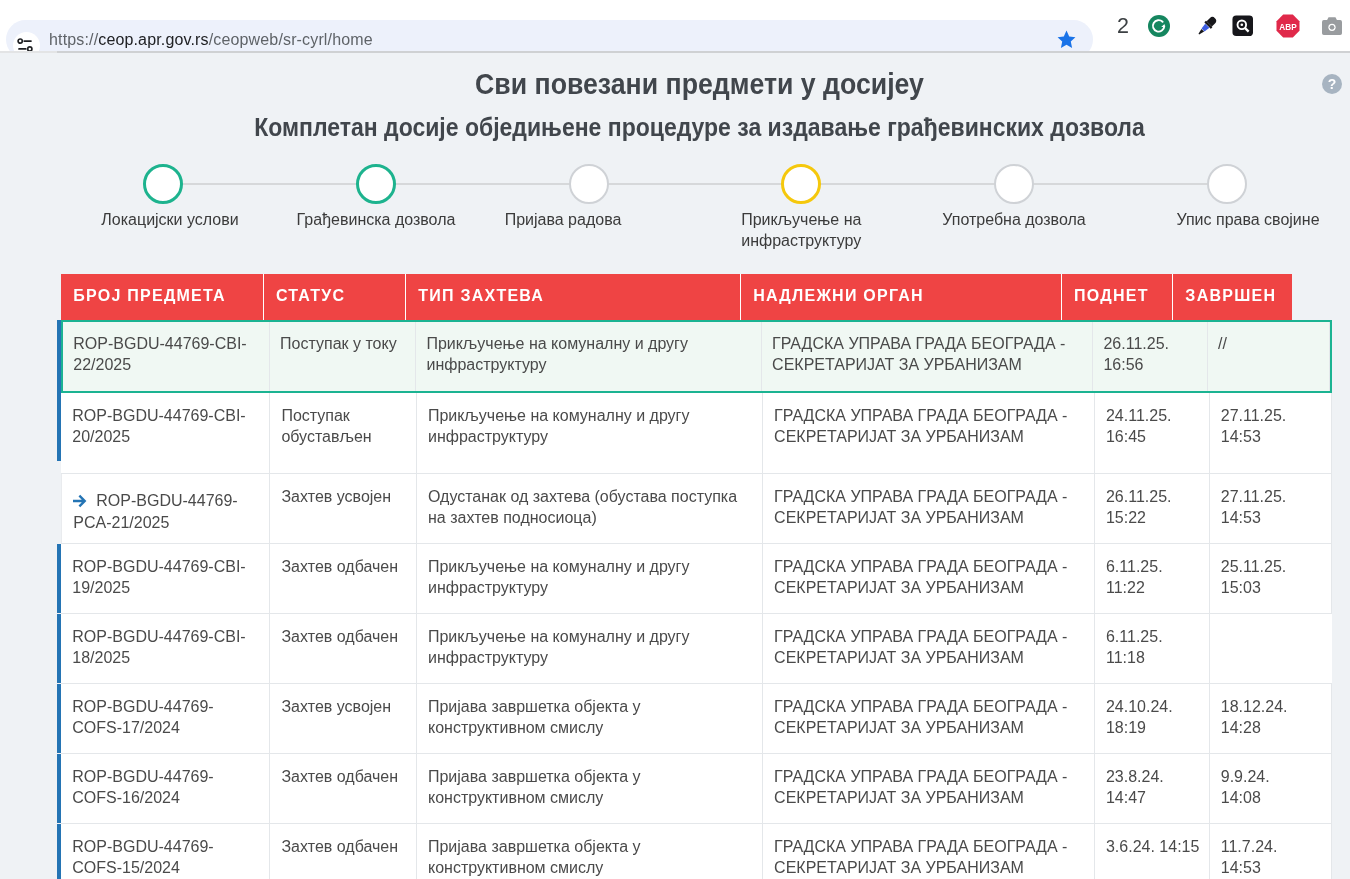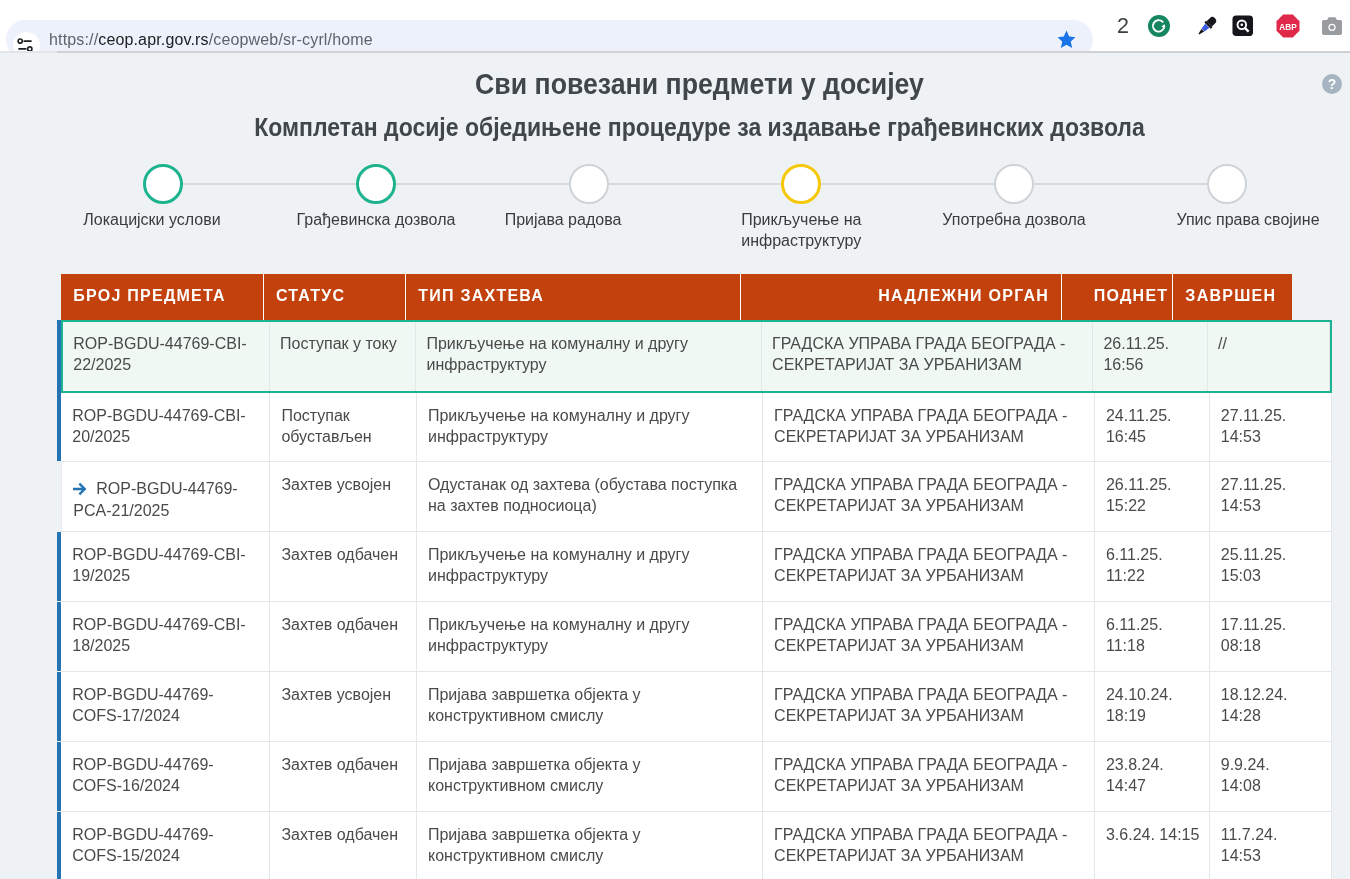--- a/index.html
+++ b/index.html
@@ -26,23 +26,23 @@
   
   #stepline { position:absolute; left:163px; top:130px; width:1064px; height:2px; background:#d6d8da; }
   .stepc { position:absolute; top:111px; width:40px; height:40px; border-radius:50%; background:#fff; }
   .stepc.g { border:3px solid #1db38e; }
   .stepc.y { border:3px solid #f5c80c; }
   .stepc.n { border:2px solid #cfd2d6; }
   .steplab { position:absolute; top:156px; width:220px; text-align:center; font-size:16px; line-height:21px; color:#3b3b3b; }
 
   
   #tbl { position:absolute; left:57.4px; top:221px; width:1278px; }
-  .hrow { margin-left:3.9px; width:1231px; height:45.5px; background:#c2410c; display:flex; }
+  .hrow { margin-left:3.9px; width:1231px; height:45.5px; background:#ef4444; display:flex; }
   .hc { color:#fff; font-size:16px; font-weight:bold; letter-spacing:1.25px; padding:13px 0 0 12px; border-right:1.5px solid #fff; white-space:nowrap; overflow:hidden; }
-  .hc:last-child { border-right:none; } .hc.c4, .hc.c5 { border-right-width:1px;text-align:right; }
+  .hc:last-child { border-right:none; } .hc.c4, .hc.c5 { border-right-width:1px; }
   .row { position:relative; margin-left:3.9px; width:1270.7px; height:70px; background:#fff; display:flex; border-bottom:1px solid #e4e7ea; }
   .row .bar { position:absolute; left:-3.9px; top:0; width:3.9px; height:69px; background:#2474b4; }
   .row.hl { height:73.8px; background:#f0f8f3; border:2px solid #1bb392; }
   .row.hl .bar { left:-5.9px; top:-2px; height:73.8px; }
   .cell { font-size:16px; line-height:21.5px; color:#4a4a4a; padding:11.5px 0 0 11px; border-right:1px solid #e4e7ea; }
   .cell:last-child { border-right:1px solid #e4e7ea; }
   .row.hl .cell { padding:11px 0 4px 10px; }
   .noborder { border-left:1px solid #e9ebee; }
   .c1 { width:209.1px; padding-right:14px; }
   .c2 { width:146.6px; padding-right:12px; }
@@ -117,21 +117,21 @@
   <div id="help">?</div>
   <div id="subtitle">Комплетан досије обједињене процедуре за издавање грађевинских дозвола</div>
 
   <div id="stepline"></div>
   <div class="stepc g" style="left:143.4px"></div>
   <div class="stepc g" style="left:356px"></div>
   <div class="stepc n" style="left:568.6px"></div>
   <div class="stepc y" style="left:781.3px"></div>
   <div class="stepc n" style="left:994px"></div>
   <div class="stepc n" style="left:1206.6px"></div>
-  <div class="steplab" style="left:42px">Локацијски услови</div>
+  <div class="steplab" style="left:60px">Локацијски услови</div>
   <div class="steplab" style="left:266px">Грађевинска дозвола</div>
   <div class="steplab" style="left:453px">Пријава радова</div>
   <div class="steplab" style="left:691.3px">Прикључење на инфраструктуру</div>
   <div class="steplab" style="left:904px">Употребна дозвола</div>
   <div class="steplab" style="left:1138px">Упис права својине</div>
 
   <div id="tbl">
     <div class="hrow">
       <div class="hc c1">БРОЈ ПРЕДМЕТА</div>
       <div class="hc c2">СТАТУС</div>
@@ -144,21 +144,21 @@
     <div class="row hl">
       <div class="bar"></div>
       <div class="cell c1">ROP-BGDU-44769-CBI-22/2025</div>
       <div class="cell c2">Поступак у току</div>
       <div class="cell c3">Прикључење на комуналну и другу инфраструктуру</div>
       <div class="cell c4">ГРАДСКА УПРАВА ГРАДА БЕОГРАДА - СЕКРЕТАРИЈАТ ЗА УРБАНИЗАМ</div>
       <div class="cell c5">26.11.25. 16:56</div>
       <div class="cell c6">//</div>
     </div>
 
-    <div class="row" style="height:69px">
+    <div class="row" style="height:81px">
       <div class="bar" style="height:68px"></div>
       <div class="cell c1">ROP-BGDU-44769-CBI-20/2025</div>
       <div class="cell c2">Поступак обустављен</div>
       <div class="cell c3">Прикључење на комуналну и другу инфраструктуру</div>
       <div class="cell c4">ГРАДСКА УПРАВА ГРАДА БЕОГРАДА - СЕКРЕТАРИЈАТ ЗА УРБАНИЗАМ</div>
       <div class="cell c5">24.11.25. 16:45</div>
       <div class="cell c6">27.11.25. 14:53</div>
     </div>
 
     <div class="row">
@@ -182,21 +182,20 @@
       <div class="cell c6">25.11.25. 15:03</div>
     </div>
 
     <div class="row">
       <div class="bar"></div>
       <div class="cell c1">ROP-BGDU-44769-CBI-18/2025</div>
       <div class="cell c2">Захтев одбачен</div>
       <div class="cell c3">Прикључење на комуналну и другу инфраструктуру</div>
       <div class="cell c4">ГРАДСКА УПРАВА ГРАДА БЕОГРАДА - СЕКРЕТАРИЈАТ ЗА УРБАНИЗАМ</div>
       <div class="cell c5">6.11.25. 11:18</div>
-      <div class="cell c6">17.11.25. 08:18</div>
     </div>
 
     <div class="row">
       <div class="bar"></div>
       <div class="cell c1">ROP-BGDU-44769-COFS-17/2024</div>
       <div class="cell c2">Захтев усвојен</div>
       <div class="cell c3">Пријава завршетка објекта у конструктивном смислу</div>
       <div class="cell c4">ГРАДСКА УПРАВА ГРАДА БЕОГРАДА - СЕКРЕТАРИЈАТ ЗА УРБАНИЗАМ</div>
       <div class="cell c5">24.10.24. 18:19</div>
       <div class="cell c6">18.12.24. 14:28</div>

